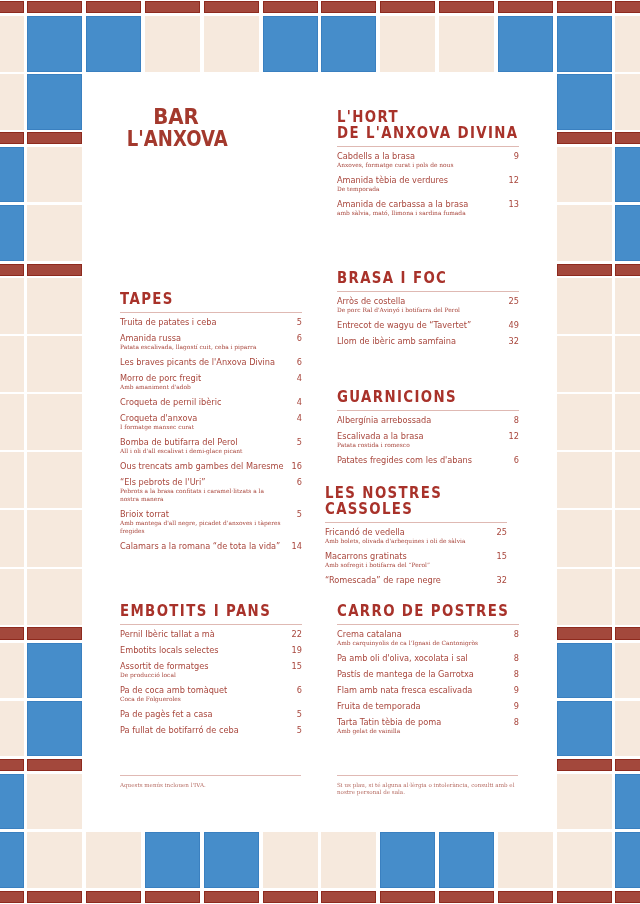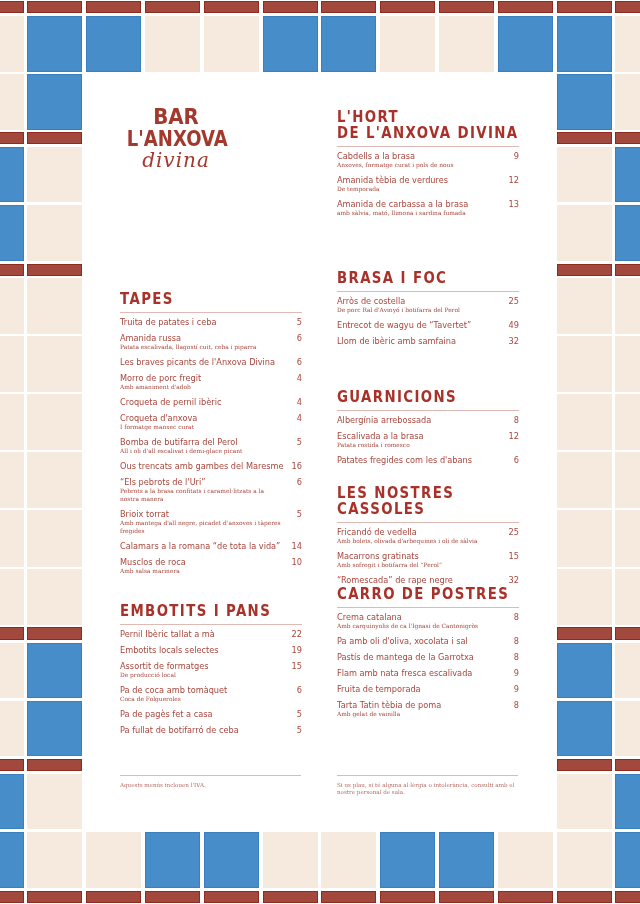--- a/index.html
+++ b/index.html
@@ -140,21 +140,20 @@
     <div class="tile blue" style="left: -31px; top: 774px; width: 55px; height: 55px;"></div>
     <div class="tile beige" style="left: 27px; top: 774px; width: 55px; height: 55px;"></div>
     <div class="tile beige" style="left: 557px; top: 774px; width: 55px; height: 55px;"></div>
     <div class="tile blue" style="left: 615px; top: 774px; width: 55px; height: 55px;"></div>
   </div>
 
 <div id="panel">
   <div class="logo">
     <div class="l1">BAR</div>
     <div class="l2">L'ANXOVA</div>
-    <div class="l3">divina</div>
   </div>
 
   <div class="section" id="sec-left-0" style="left:34px; top:217px;">
       <h2>
         <div>TAPES</div>
       </h2>
       <div class="rule"></div>
       <div class="item">
         <div class="name">Truita de patates i ceba</div>
         <div class="price">5</div>
@@ -198,25 +197,20 @@
       </div>
       <div class="item">
         <div class="name">Brioix torrat</div>
         <div class="price">5</div>
         <div class="desc">Amb mantega d'all negre, picadet d'anxoves i tàperes fregides</div>
       </div>
       <div class="item">
         <div class="name">Calamars a la romana “de tota la vida”</div>
         <div class="price">14</div>
       </div>
-      <div class="item">
-        <div class="name">Musclos de roca</div>
-        <div class="price">10</div>
-        <div class="desc">Amb salsa marinera</div>
-      </div>
     </div>
   <div class="section" id="sec-left-1" style="left:34px; top:529px;">
       <h2>
         <div>EMBOTITS I PANS</div>
       </h2>
       <div class="rule"></div>
       <div class="item">
         <div class="name">Pernil Ibèric tallat a mà</div>
         <div class="price">22</div>
       </div>
@@ -297,42 +291,42 @@
       <div class="item">
         <div class="name">Escalivada a la brasa</div>
         <div class="price">12</div>
         <div class="desc">Patata rostida i romesco</div>
       </div>
       <div class="item">
         <div class="name">Patates fregides com les d'abans</div>
         <div class="price">6</div>
       </div>
     </div>
-  <div class="section" id="sec-right-3" style="left:251px; top:411px;">
+  <div class="section" id="sec-right-3" style="left:239px; top:411px;">
       <h2>
         <div>LES NOSTRES</div>
         <div>CASSOLES</div>
       </h2>
       <div class="rule"></div>
       <div class="item">
         <div class="name">Fricandó de vedella</div>
         <div class="price">25</div>
         <div class="desc">Amb bolets, olivada d'arbequines i oli de sàlvia</div>
       </div>
       <div class="item">
         <div class="name">Macarrons gratinats</div>
         <div class="price">15</div>
         <div class="desc">Amb sofregit i botifarra del “Perol”</div>
       </div>
       <div class="item">
         <div class="name">“Romescada” de rape negre</div>
         <div class="price">32</div>
       </div>
     </div>
-  <div class="section" id="sec-right-4" style="left:251px; top:512px;">
+  <div class="section" id="sec-right-4" style="left:251px; top:529px;">
       <h2>
         <div>CARRO DE POSTRES</div>
       </h2>
       <div class="rule"></div>
       <div class="item">
         <div class="name">Crema catalana</div>
         <div class="price">8</div>
         <div class="desc">Amb carquinyolis de ca l'Ignasi de Cantonigròs</div>
       </div>
       <div class="item">

